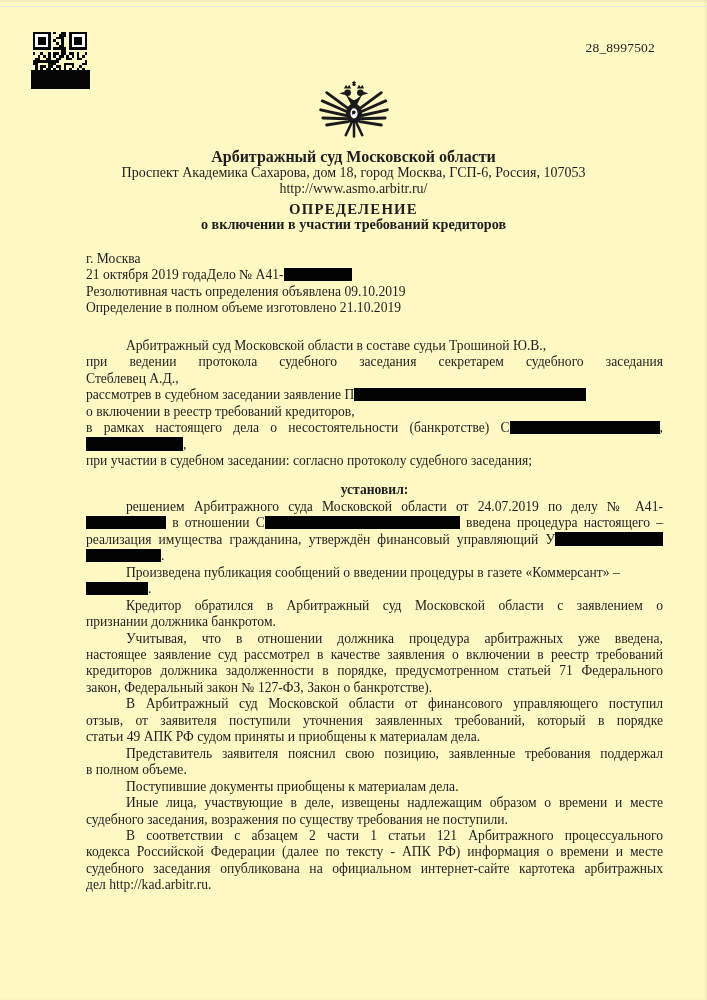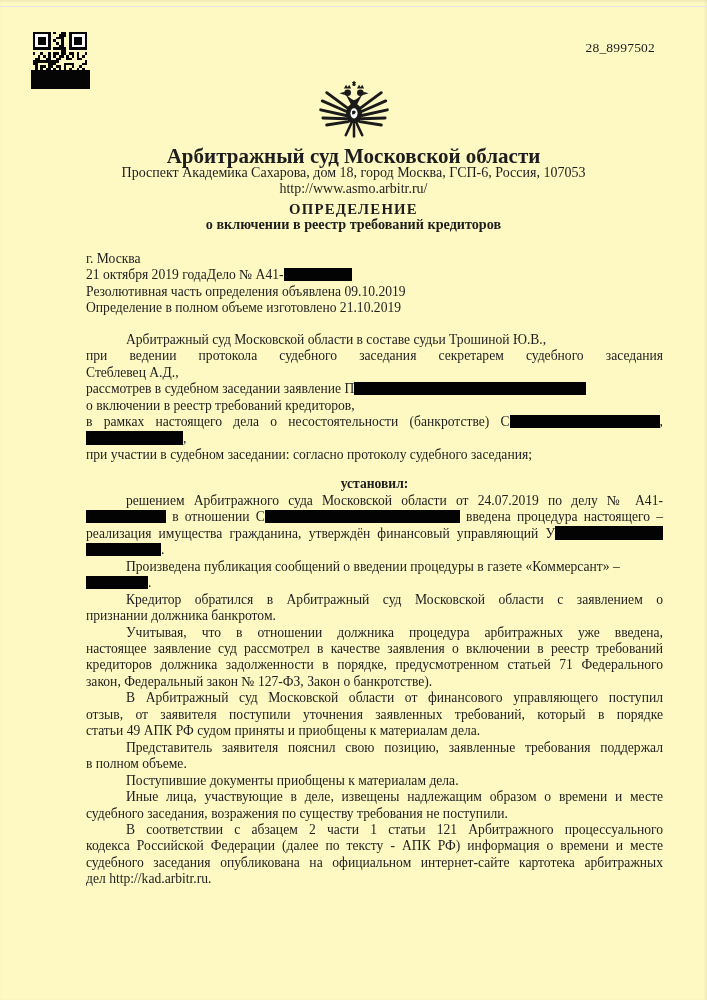--- a/index.html
+++ b/index.html
@@ -19,31 +19,31 @@
     position:absolute; top:6px; left:0; right:0; height:1px; background:#e3e3e3;
   }
   .qr { position:absolute; left:31px; top:30px; width:59px; height:59px; }
   .qr svg { display:block; width:59px; height:59px; }
   .docnum {
     position:absolute; top:40px; right:52px;
     font-size:13.5px; letter-spacing:.2px;
   }
   .header { padding-top:80px; text-align:center; }
   .eagle svg { display:block; margin:0 auto; width:78px; height:66px; }
-  .court   { font-weight:bold; font-size:21px; line-height:17px; margin-top:2px; }
+  .court   { font-weight:bold; font-size:16px; line-height:17px; margin-top:2px; }
   .addr    { font-size:14px;   line-height:15.5px; }
   .web     { font-size:14px;   line-height:15px; }
   .dtype   { font-weight:bold; font-size:14.8px; line-height:16px; letter-spacing:1.2px; margin-top:5px; }
   .dsub    { font-weight:bold; font-size:14.2px; line-height:15.5px; }
   .content { padding:0 44px 0 86px; font-size:13.6px; line-height:16.45px; }
   .meta    { margin-top:19px; }
   .dateline{ display:flex; }
   .case    { white-space:nowrap; }
   .res     { }
-  .preamble{ margin-top:15px; }
+  .preamble{ margin-top:21px; }
   .ustanovil { text-align:center; font-weight:bold; margin-top:13px; }
   .tline { min-height:16.45px; }
   .tline.ind { text-indent:40px; }
   .tline.str { text-align:justify; text-align-last:justify; }
   .redact {
     display:inline-block; height:13.5px; background:#030303; vertical-align:-2px;
   }
   .case .redact { vertical-align:-2px; }
 </style>
 </head>
@@ -195,21 +195,21 @@
             <path d="M64.5 69 L73 87"></path>
         </g>
         <ellipse cx="60" cy="52.5" rx="5.6" ry="8" fill="#ffffff"></ellipse>
         <path d="M57 49 q4.5-2.5 6 1.5 q-1.5 4.5 -6 4 z" fill="#1a1a1a"></path>
       </svg>
     </div>
     <div class="court">Арбитражный суд Московской области</div>
     <div class="addr">Проспект Академика Сахарова, дом 18, город Москва, ГСП-6, Россия, 107053</div>
     <div class="web">http://www.asmo.arbitr.ru/</div>
     <div class="dtype">ОПРЕДЕЛЕНИЕ</div>
-    <div class="dsub">о включении в реестр требований кредиторов</div>
+    <div class="dsub">о включении в участии требований кредиторов</div>
   </div>
 
   <div class="content">
 
     <div class="meta">
       <div class="tline">г. Москва</div>
       <div class="dateline">
         <span>21 октября 2019 года</span>
         <span class="case"><span>Дело № А41-</span><span class="redact" style="width: 68px;"></span></span>
       </div>

